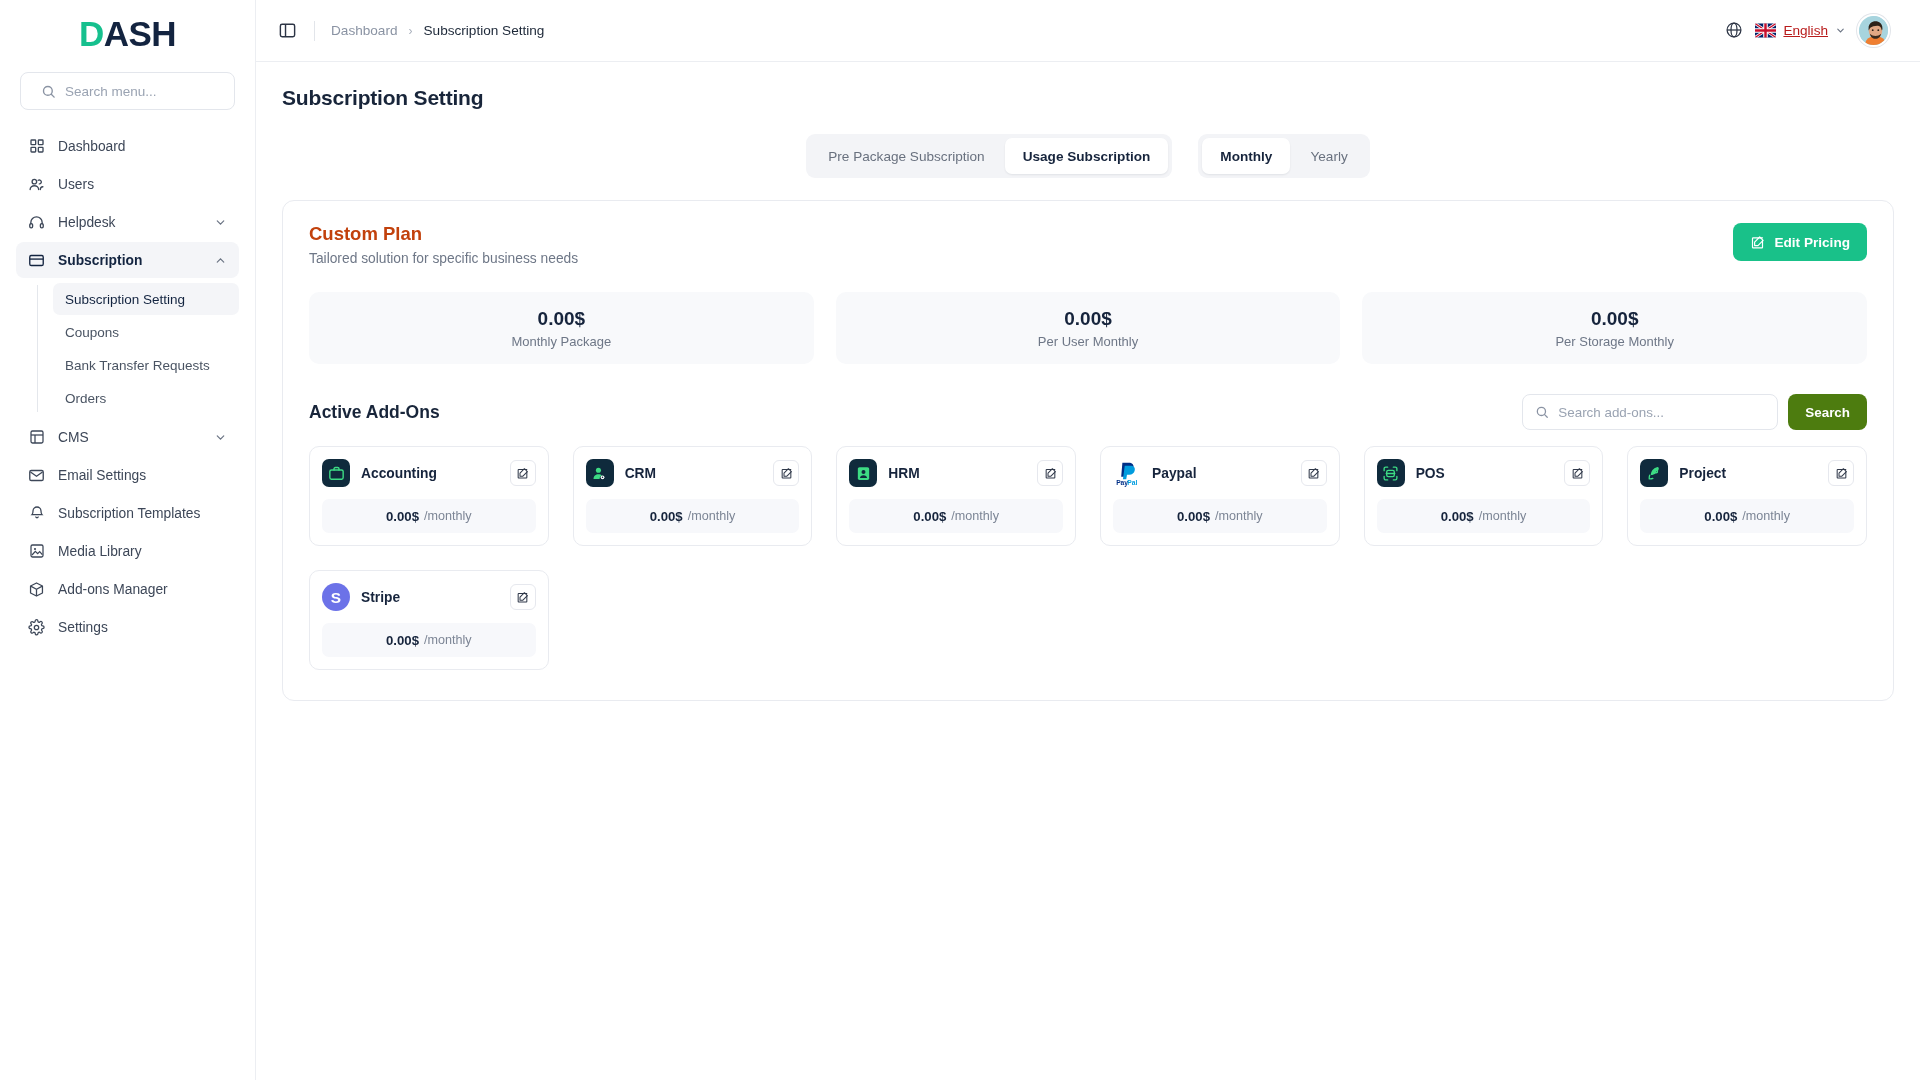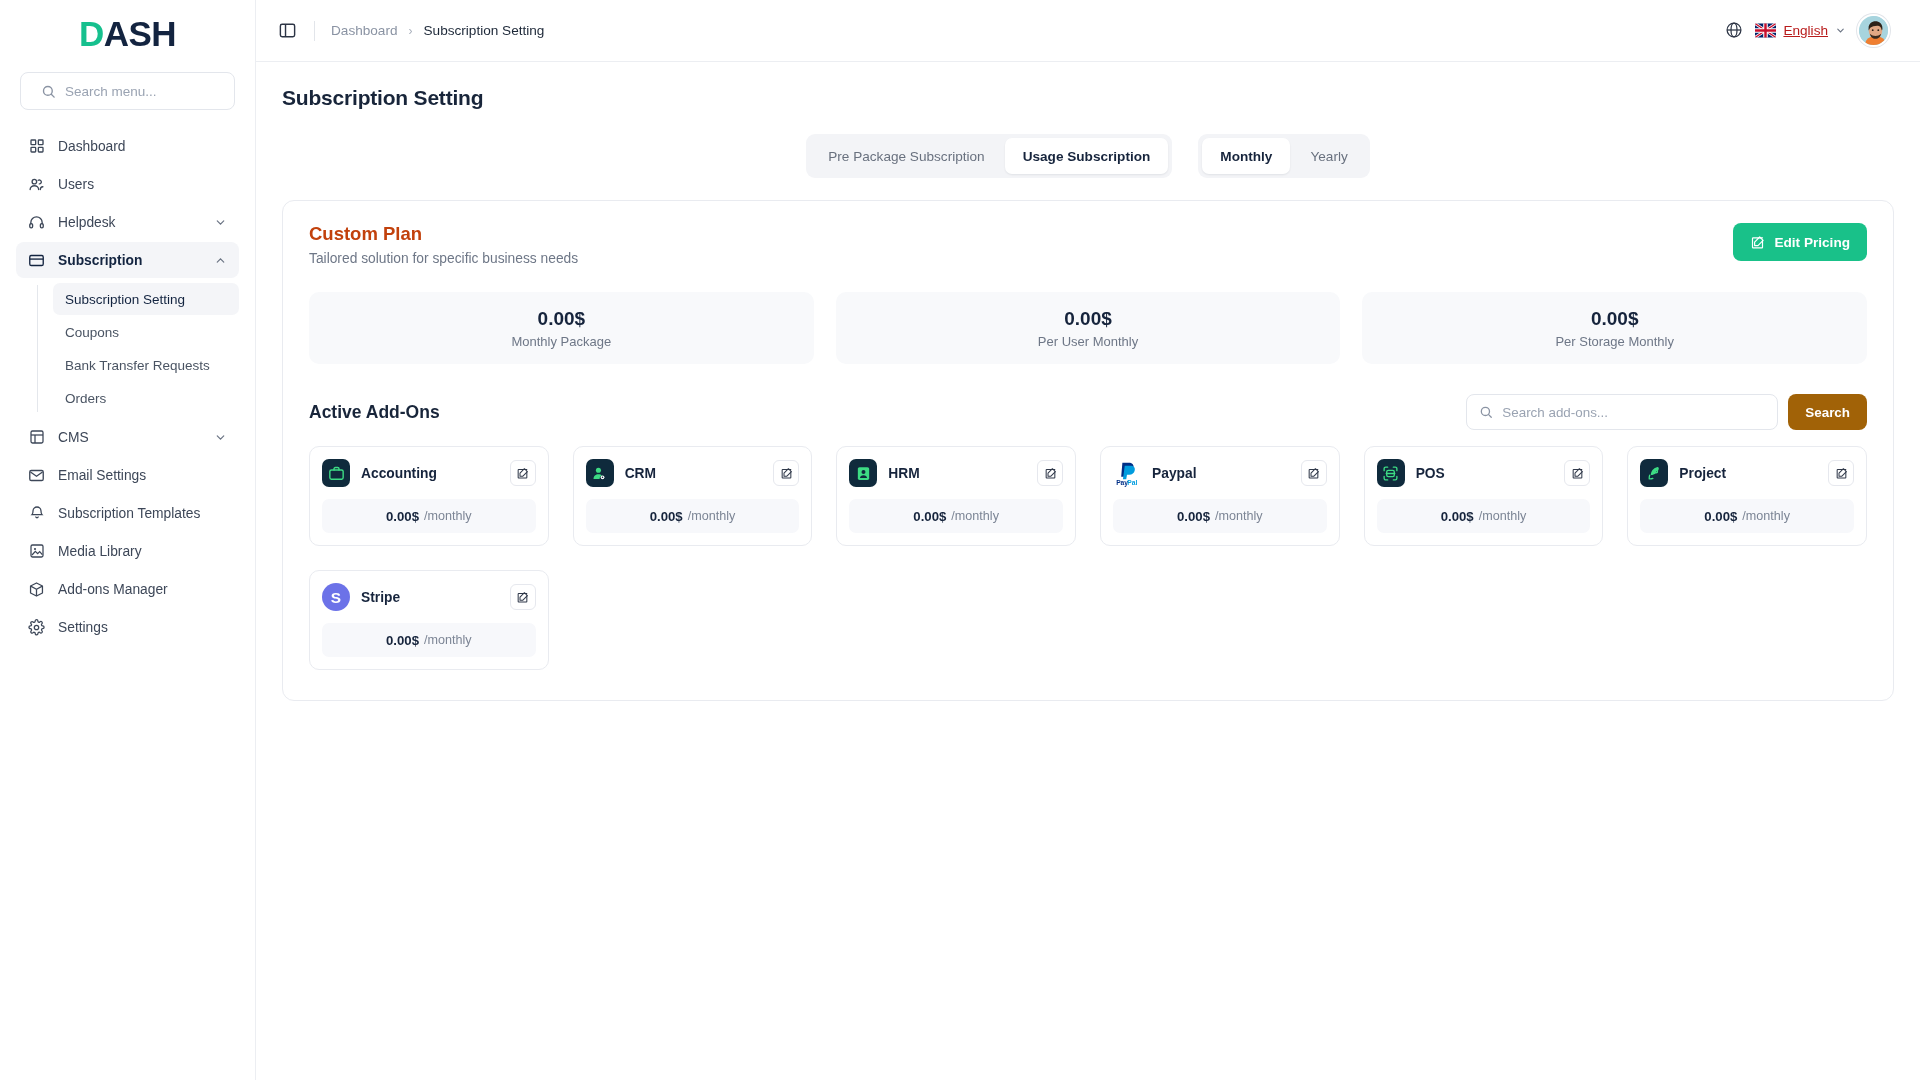--- a/index.html
+++ b/index.html
@@ -116,30 +116,30 @@
     flex: 1; background: #f8f9fb; border-radius: 10px; height: 72px;
     display: flex; flex-direction: column; align-items: center; justify-content: center; gap: 4px;
   }
   .stat-val { font-size: 19px; font-weight: 700; color: #16243c; }
   .stat-lbl { font-size: 13px; color: #6e7787; }
 
   .addons-head { display: flex; justify-content: space-between; align-items: center; margin-top: 30px; }
   .addons-title { font-size: 17.5px; font-weight: 700; color: #18253a; }
   .addons-search { display: flex; align-items: center; gap: 10px; }
   .inp-wrap {
-    width: 312px; height: 36px; border: 1px solid #e3e6ec; border-radius: 8px;
+    width: 256px; height: 36px; border: 1px solid #e3e6ec; border-radius: 8px;
     display: flex; align-items: center; gap: 9px; padding: 0 12px; background: #fff;
   }
   .inp-wrap input {
     border: none; outline: none; font-size: 13.4px; color: #3f4d63; width: 100%;
     font-family: "Liberation Sans", sans-serif; background: transparent;
   }
   .inp-wrap input::placeholder { color: #9aa3b2; }
   .btn-search {
-    background: #a16207; color: #fff; border: none; border-radius: 8px; height: 36px;
+    background: #4d7c0f; color: #fff; border: none; border-radius: 8px; height: 36px;
     padding: 0 17px; font-size: 13.4px; font-weight: 700; cursor: pointer;
     font-family: "Liberation Sans", sans-serif;
   }
 
   .addon-grid { display: grid; grid-template-columns: repeat(6, 1fr); gap: 24px; margin-top: 16px; }
   .addon {
     border: 1px solid #e9ebf0; border-radius: 10px; background: #fff; padding: 12px;
   }
   .addon-top { display: flex; align-items: center; gap: 11px; }
   .addon-ico {

